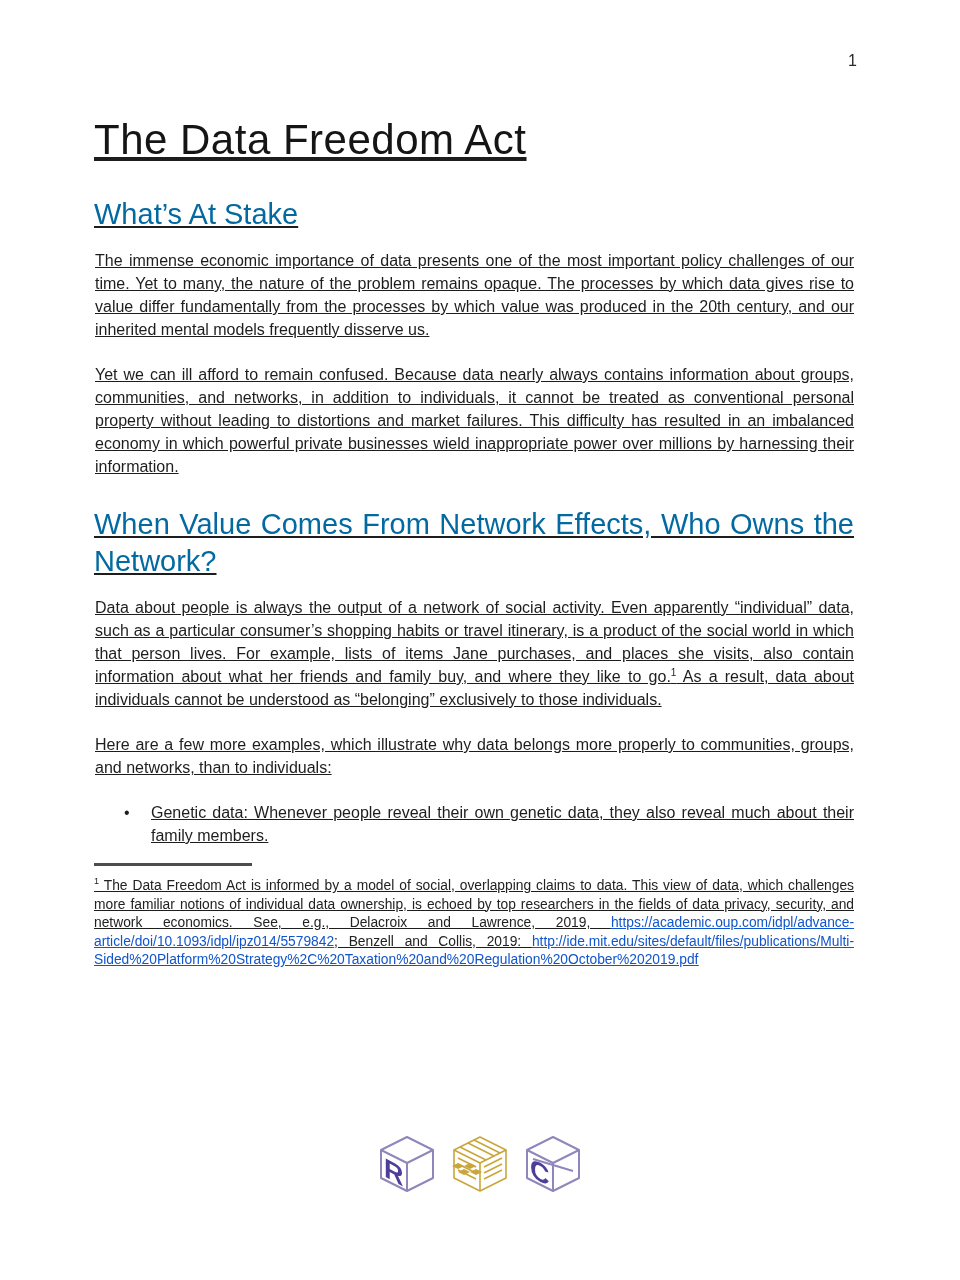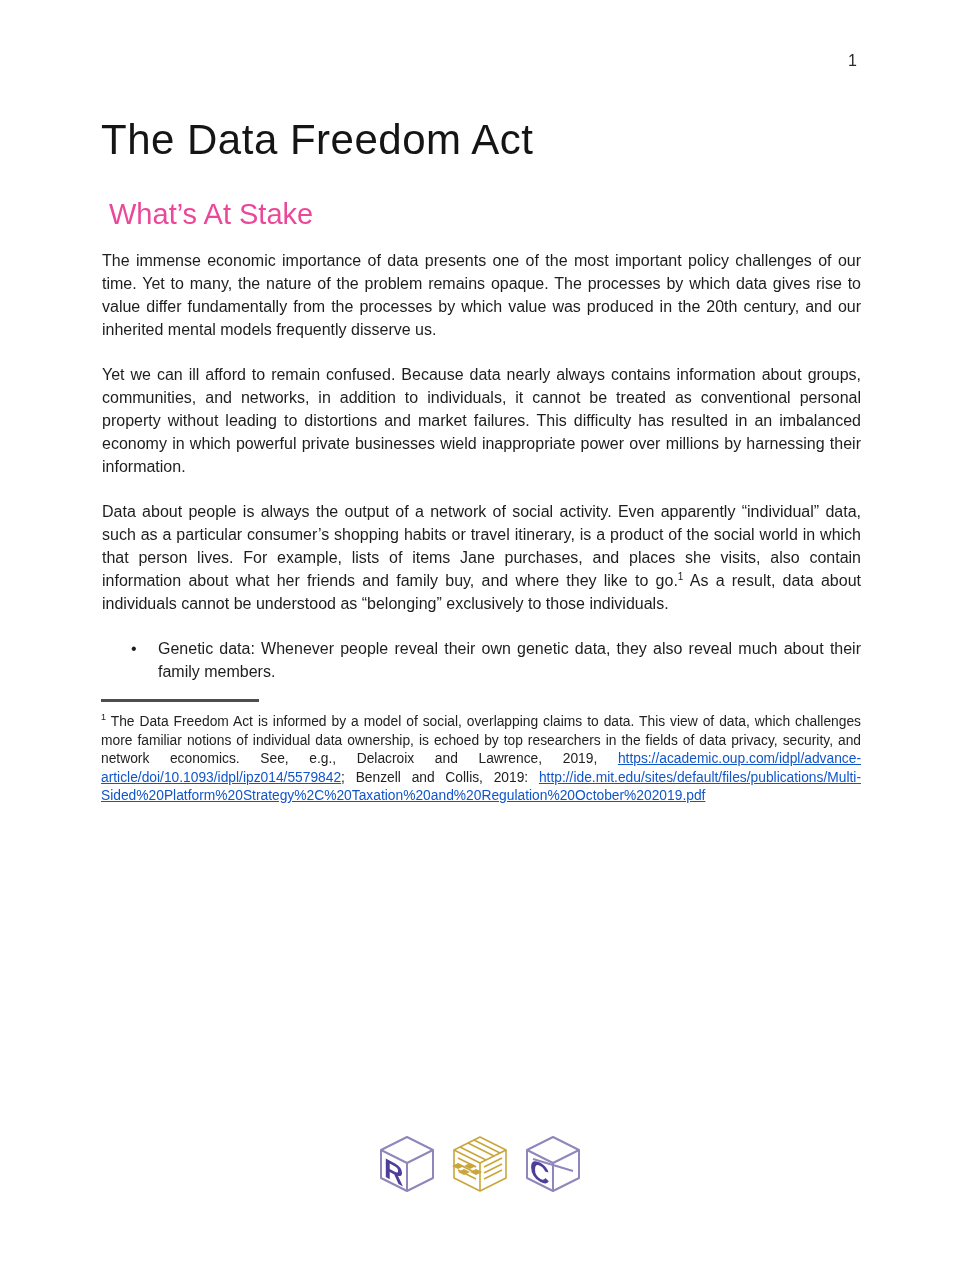--- a/index.html
+++ b/index.html
@@ -9,30 +9,30 @@
     background: #ffffff;
     font-family: "Liberation Sans", sans-serif;
     color: #1d1d1d;
     -webkit-font-smoothing: antialiased;
   }
   .page { position: relative; width: 960px; height: 1280px; overflow: hidden; }
   .page-number {
     position: absolute; top: 52px; right: 103px;
     font-size: 16px; color: #2a2a2a;
   }
-  .content { position: absolute; left: 101px; top: 0; width: 760px; }
+  .content { position: absolute; left: 94px; top: 0; width: 760px; text-decoration: underline; }
   .doc-title {
     margin: 116px 0 0 0;
     font-size: 42px; font-weight: 400; line-height: 48px;
     color: #151515; letter-spacing: 0.5px;
   }
   h2 {
     font-size: 29px; font-weight: 400; line-height: 37px;
-    color: #ec4899; text-align: justify;
-    margin: 32px 0 16px 8px;
+    color: #0369a1; text-align: justify;
+    margin: 32px 0 16px 0;
   }
   .h2-network { margin-top: 28px; }
   p {
     font-size: 16px; line-height: 23px;
     text-align: justify;
     margin: 0 0 22px 1px;
   }
   sup.fn-ref {
     font-size: 10px; vertical-align: super; line-height: 0;
   }
@@ -75,23 +75,25 @@
 
   <div class="content">
 
     <h1 class="doc-title">The Data Freedom Act</h1>
 
     <h2>What’s At Stake</h2>
 
     <p>The immense economic importance of data presents one of the most important policy challenges of our time.  Yet to many, the nature of the problem remains opaque.  The processes by which data gives rise to value differ fundamentally from the processes by which value was produced in the 20th century, and our inherited mental models frequently disserve us.</p>
     <p>Yet we can ill afford to remain confused.  Because data nearly always contains information about groups, communities, and networks, in addition to individuals, it cannot be treated as conventional personal property without leading to distortions and market failures.  This difficulty has resulted in an imbalanced economy in which powerful private businesses wield inappropriate power over millions by harnessing their information.</p>
 
+    <h2 class="h2-network">When Value Comes From Network Effects, Who Owns the Network?</h2>
 
     <p><span>Data about people is always the output of a network of social activity.  Even apparently “individual” data, such as a particular consumer’s shopping habits or travel itinerary, is a product of the social world in which that person lives.  For example, lists of items Jane purchases, and places she visits, also contain information about what her friends and family buy, and where they like to go.</span><sup class="fn-ref">1</sup><span>  As a result, data about individuals cannot be understood as “belonging” exclusively to those individuals.</span></p>
 
+    <p>Here are a few more examples, which illustrate why data belongs more properly to communities, groups, and networks, than to individuals:</p>
 
     <ul class="examples">
       <li>
         <span class="bullet">•</span>
         <span>Genetic data: Whenever people reveal their own genetic data, they also reveal much about their family members.</span>
       </li>
     </ul>
 
     <hr class="footnote-rule">
 

